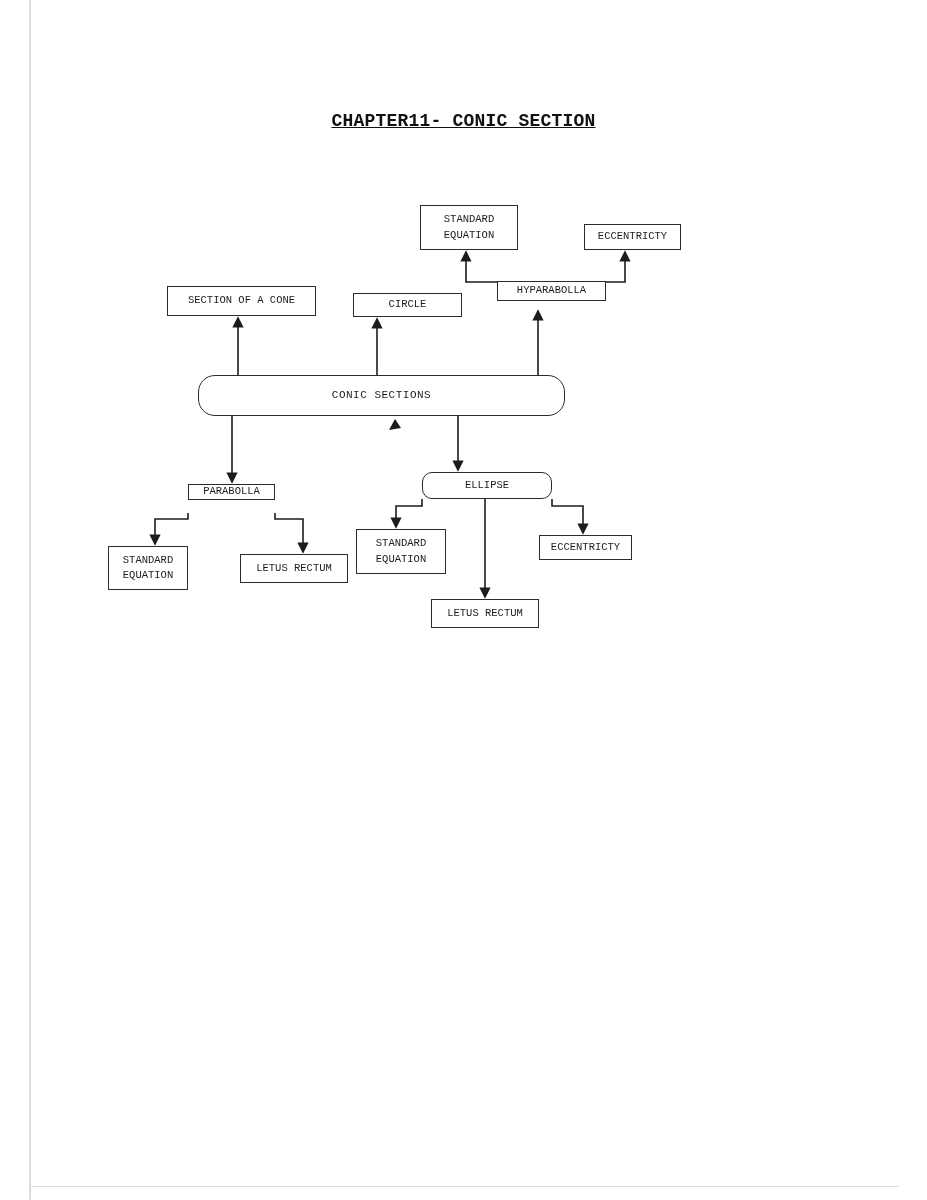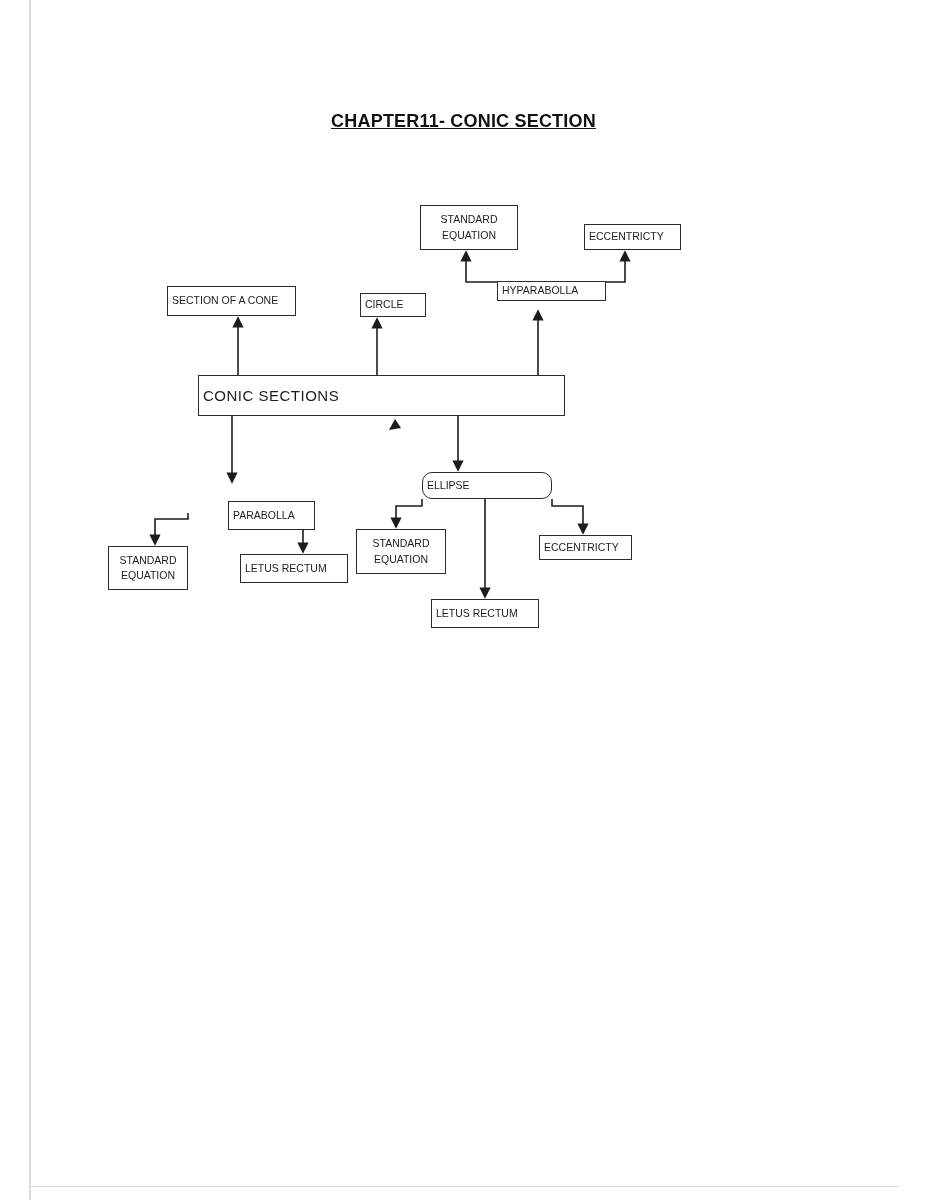--- a/index.html
+++ b/index.html
@@ -1,21 +1,21 @@
 <!DOCTYPE html>
 <html><head>
 <meta charset="utf-8">
 <style>
   html,body{margin:0;padding:0;background:#ffffff;}
   .canvas{
     position:relative;
     width:927px;
     height:1200px;
     background:#ffffff;
-    font-family:Liberation Sans, sans-serif;
+    font-family:Liberation Mono, monospace;
     overflow:hidden;
   }
   .page-edge{position:absolute;background:#dcdcdc;}
   .edge-left{left:29px;top:0;width:2px;height:1200px;}
   .edge-bottom{left:29px;top:1186px;width:870px;height:1px;}
 
   .title{
     position:absolute;left:0;right:0;text-align:center;
     font-weight:bold;color:#111;
     text-decoration:underline;
@@ -23,36 +23,36 @@
   }
   .title-1{top:111px;}
   .title-2{top:138px;}
 
   svg.connectors{position:absolute;left:0;top:0;pointer-events:none;}
 
   .box{
     position:absolute;
     border:1px solid #2b2b2b;
     background:#ffffff;
-    display:flex;align-items:center;
+    display:flex;align-items:center;justify-content:center;
     text-align:center;
     font-size:10.5px;color:#1c1c1c;line-height:1.45;
     box-sizing:border-box;
   }
   .box span{display:block;padding:0 4px;}
-  .box-root{font-size:15px;letter-spacing:0.5px;}
+  .box-root{font-size:11px;letter-spacing:0.5px;border-radius:17px;}
 
   
   .n-std-top        {left:420px;top:205px;width:98px;height:45px;}
   .n-ecc-top        {left:584px;top:224px;width:97px;height:26px;}
-  .n-section-cone   {left:167px;top:286px;width:129px;height:30px;}
-  .n-circle         {left:353px;top:293px;width:66px;height:24px;margin-left:7px;}
+  .n-section-cone   {left:167px;top:286px;width:149px;height:30px;}
+  .n-circle         {left:353px;top:293px;width:109px;height:24px;}
   .n-hyparabolla    {left:497px;top:281px;width:109px;height:20px;}
   .n-conic          {left:198px;top:375px;width:367px;height:41px;}
-  .n-parabolla      {left:188px;top:501px;width:87px;height:29px;margin-left:40px;}
+  .n-parabolla      {left:188px;top:484px;width:87px;height:16px;}
   .n-ellipse        {left:422px;top:472px;width:130px;height:27px;border-radius:10px;}
   .n-std-left       {left:108px;top:546px;width:80px;height:44px;}
   .n-letus-left     {left:240px;top:554px;width:108px;height:29px;}
   .n-std-mid        {left:356px;top:529px;width:90px;height:45px;}
   .n-ecc-right      {left:539px;top:535px;width:93px;height:25px;}
   .n-letus-bottom   {left:431px;top:599px;width:108px;height:29px;}
 </style>
 </head>
 <body>
 

